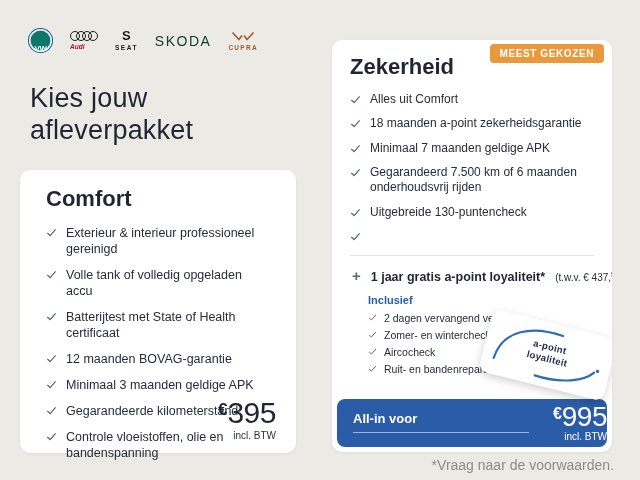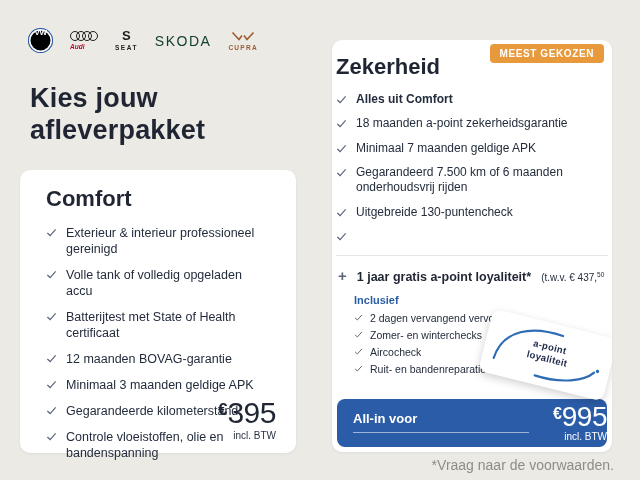--- a/index.html
+++ b/index.html
@@ -10,51 +10,51 @@
     color:#1F2533;
     overflow:hidden;
   }
   .page { position:relative; width:640px; height:480px; background:#ECEAE4; }
 
   
   .brands { position:absolute; left:28px; top:28px; display:flex; align-items:center; gap:17px; }
   .brand { display:flex; flex-direction:column; align-items:center; gap:2px; }
   .vw-roundel {
     width:25px; height:25px; border-radius:50%;
-    background:#000000; display:flex; align-items:flex-start; justify-content:center;
+    background:#0f766e; display:flex; align-items:flex-end; justify-content:center;
     box-shadow: inset 0 0 0 1px #1D4FA1, inset 0 0 0 2.5px #ffffff;
   }
   .vw-roundel span { color:#fff; font-size:8px; font-weight:bold; letter-spacing:-0.5px; }
   .audi-rings { display:flex; }
   .audi-rings i { width:10px; height:10px; border:1.6px solid #1d1d1b; border-radius:50%; display:block; }
   .audi-rings i + i { margin-left:-4px; }
   .audi-word { color:#BB0A30; font-size:6.5px; font-weight:bold; font-style:italic; align-self:flex-start; }
   .seat-s { font-size:13px; font-weight:bold; color:#1d1d1b; line-height:12px; }
   .seat-word { font-size:6.5px; font-weight:bold; letter-spacing:1.5px; color:#1d1d1b; }
   .skoda-word { font-size:14px; font-weight:normal; letter-spacing:1.5px; color:#14402F; }
   .cupra-word { font-size:6.5px; font-weight:bold; letter-spacing:1.3px; color:#9C5C33; }
 
   
   .page-title { position:absolute; left:30px; top:82px; font-size:27px; line-height:1.2;
-    font-weight:bold; color:#1F2533; letter-spacing:0.2px; }
+    font-weight:normal; color:#1F2533; letter-spacing:0.2px; }
 
   
   .card { position:absolute; background:#FFFFFF; border-radius:10px;
     box-shadow:0 1px 3px rgba(0,0,0,0.06); }
   .card h2 { font-size:22px; font-weight:bold; color:#1F2533; }
 
   .card-comfort { left:20px; top:170px; width:276px; height:283px; padding:16px 26px; }
-  .card-zekerheid { left:332px; top:40px; width:280px; height:412px; padding:14px 4px; overflow:hidden; }
+  .card-zekerheid { left:332px; top:40px; width:280px; height:412px; padding:14px 18px; overflow:hidden; }
 
   .checklist { list-style:none; display:flex; flex-direction:column; }
   .card-comfort .checklist { margin-top:13px; gap:10px; }
   .card-zekerheid .checklist { margin-top:12px; gap:9px; }
   .checklist li { display:flex; gap:9px; font-size:12.5px; line-height:1.28; color:#242D3D; padding-right:4px; }
   .card-zekerheid .checklist li { font-size:12px; }
-  .checklist li.bold { font-weight:bold; }
+  .checklist li.bold { font-weight:normal; }
   .check { flex:none; width:11px; height:11px; margin-top:2px; }
 
   
   .price-block { position:absolute; right:20px; bottom:12px; text-align:right; }
   .price-cur { font-size:17px; font-weight:bold; vertical-align:8px; }
   .price-amt { font-size:30px; font-weight:normal; letter-spacing:-0.5px; }
   .price-note { font-size:10px; color:#2A3242; margin-top:0; }
 
   
   .badge { position:absolute; top:4px; right:8px; background:#E8993B; color:#fff;

